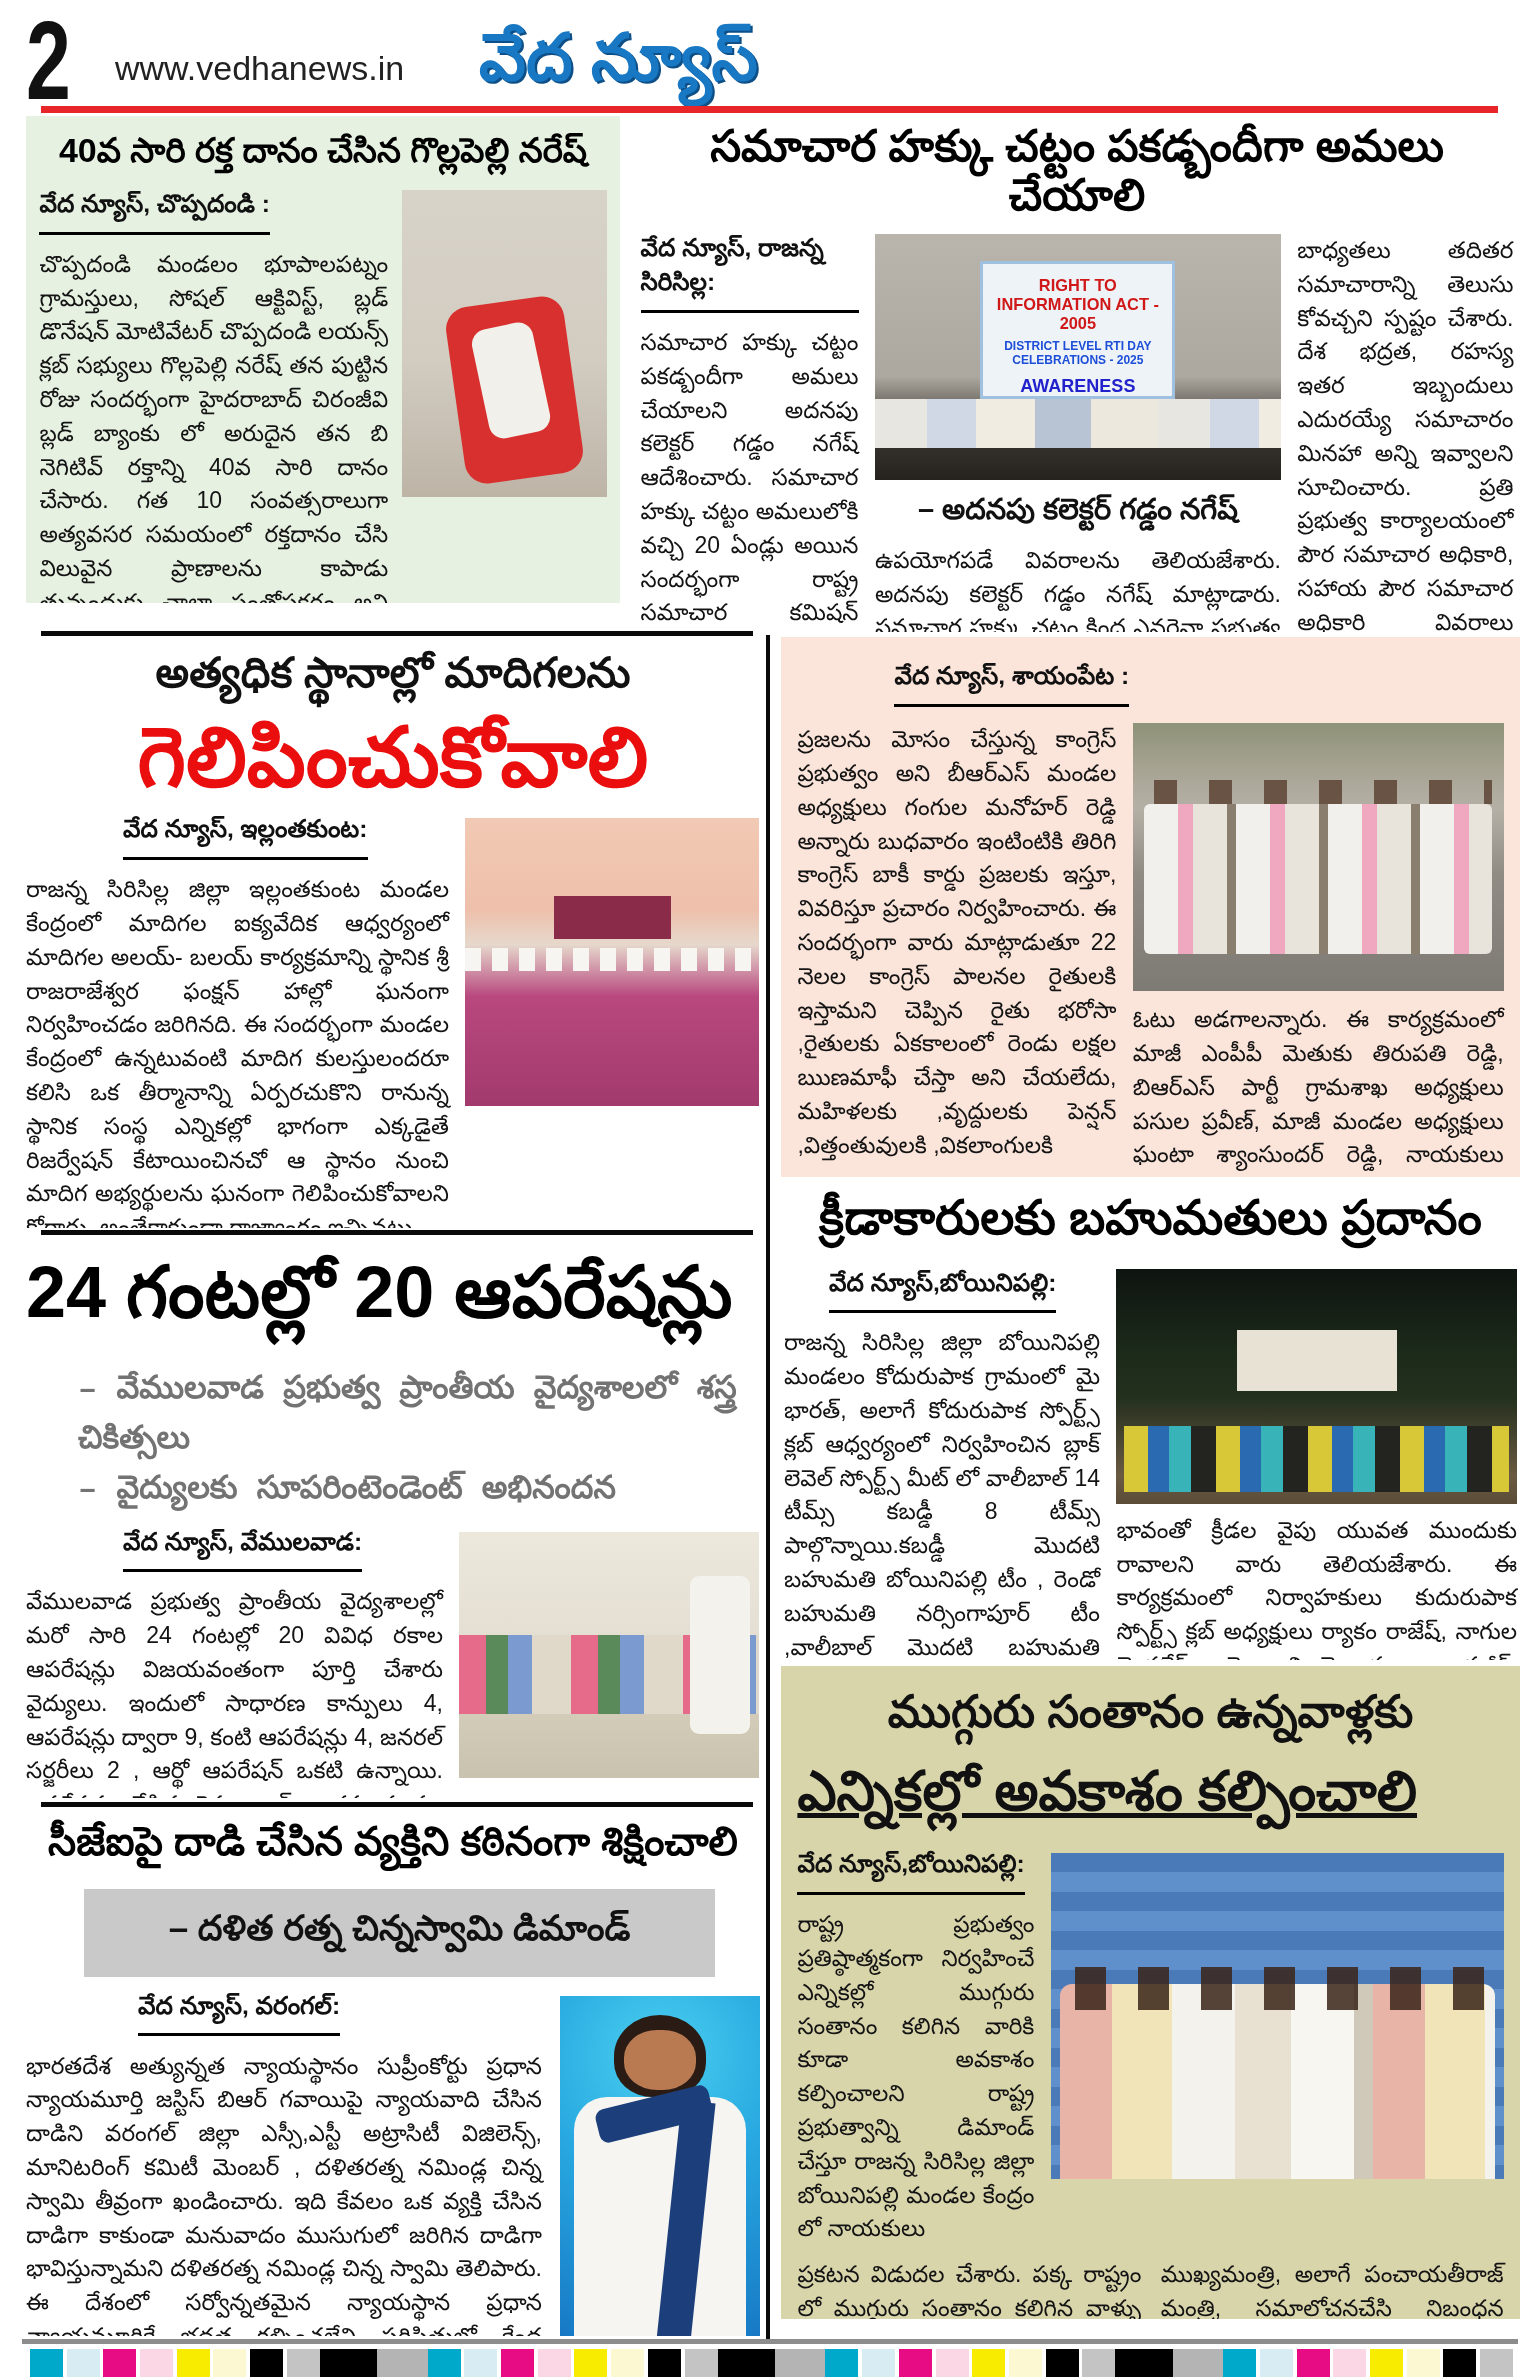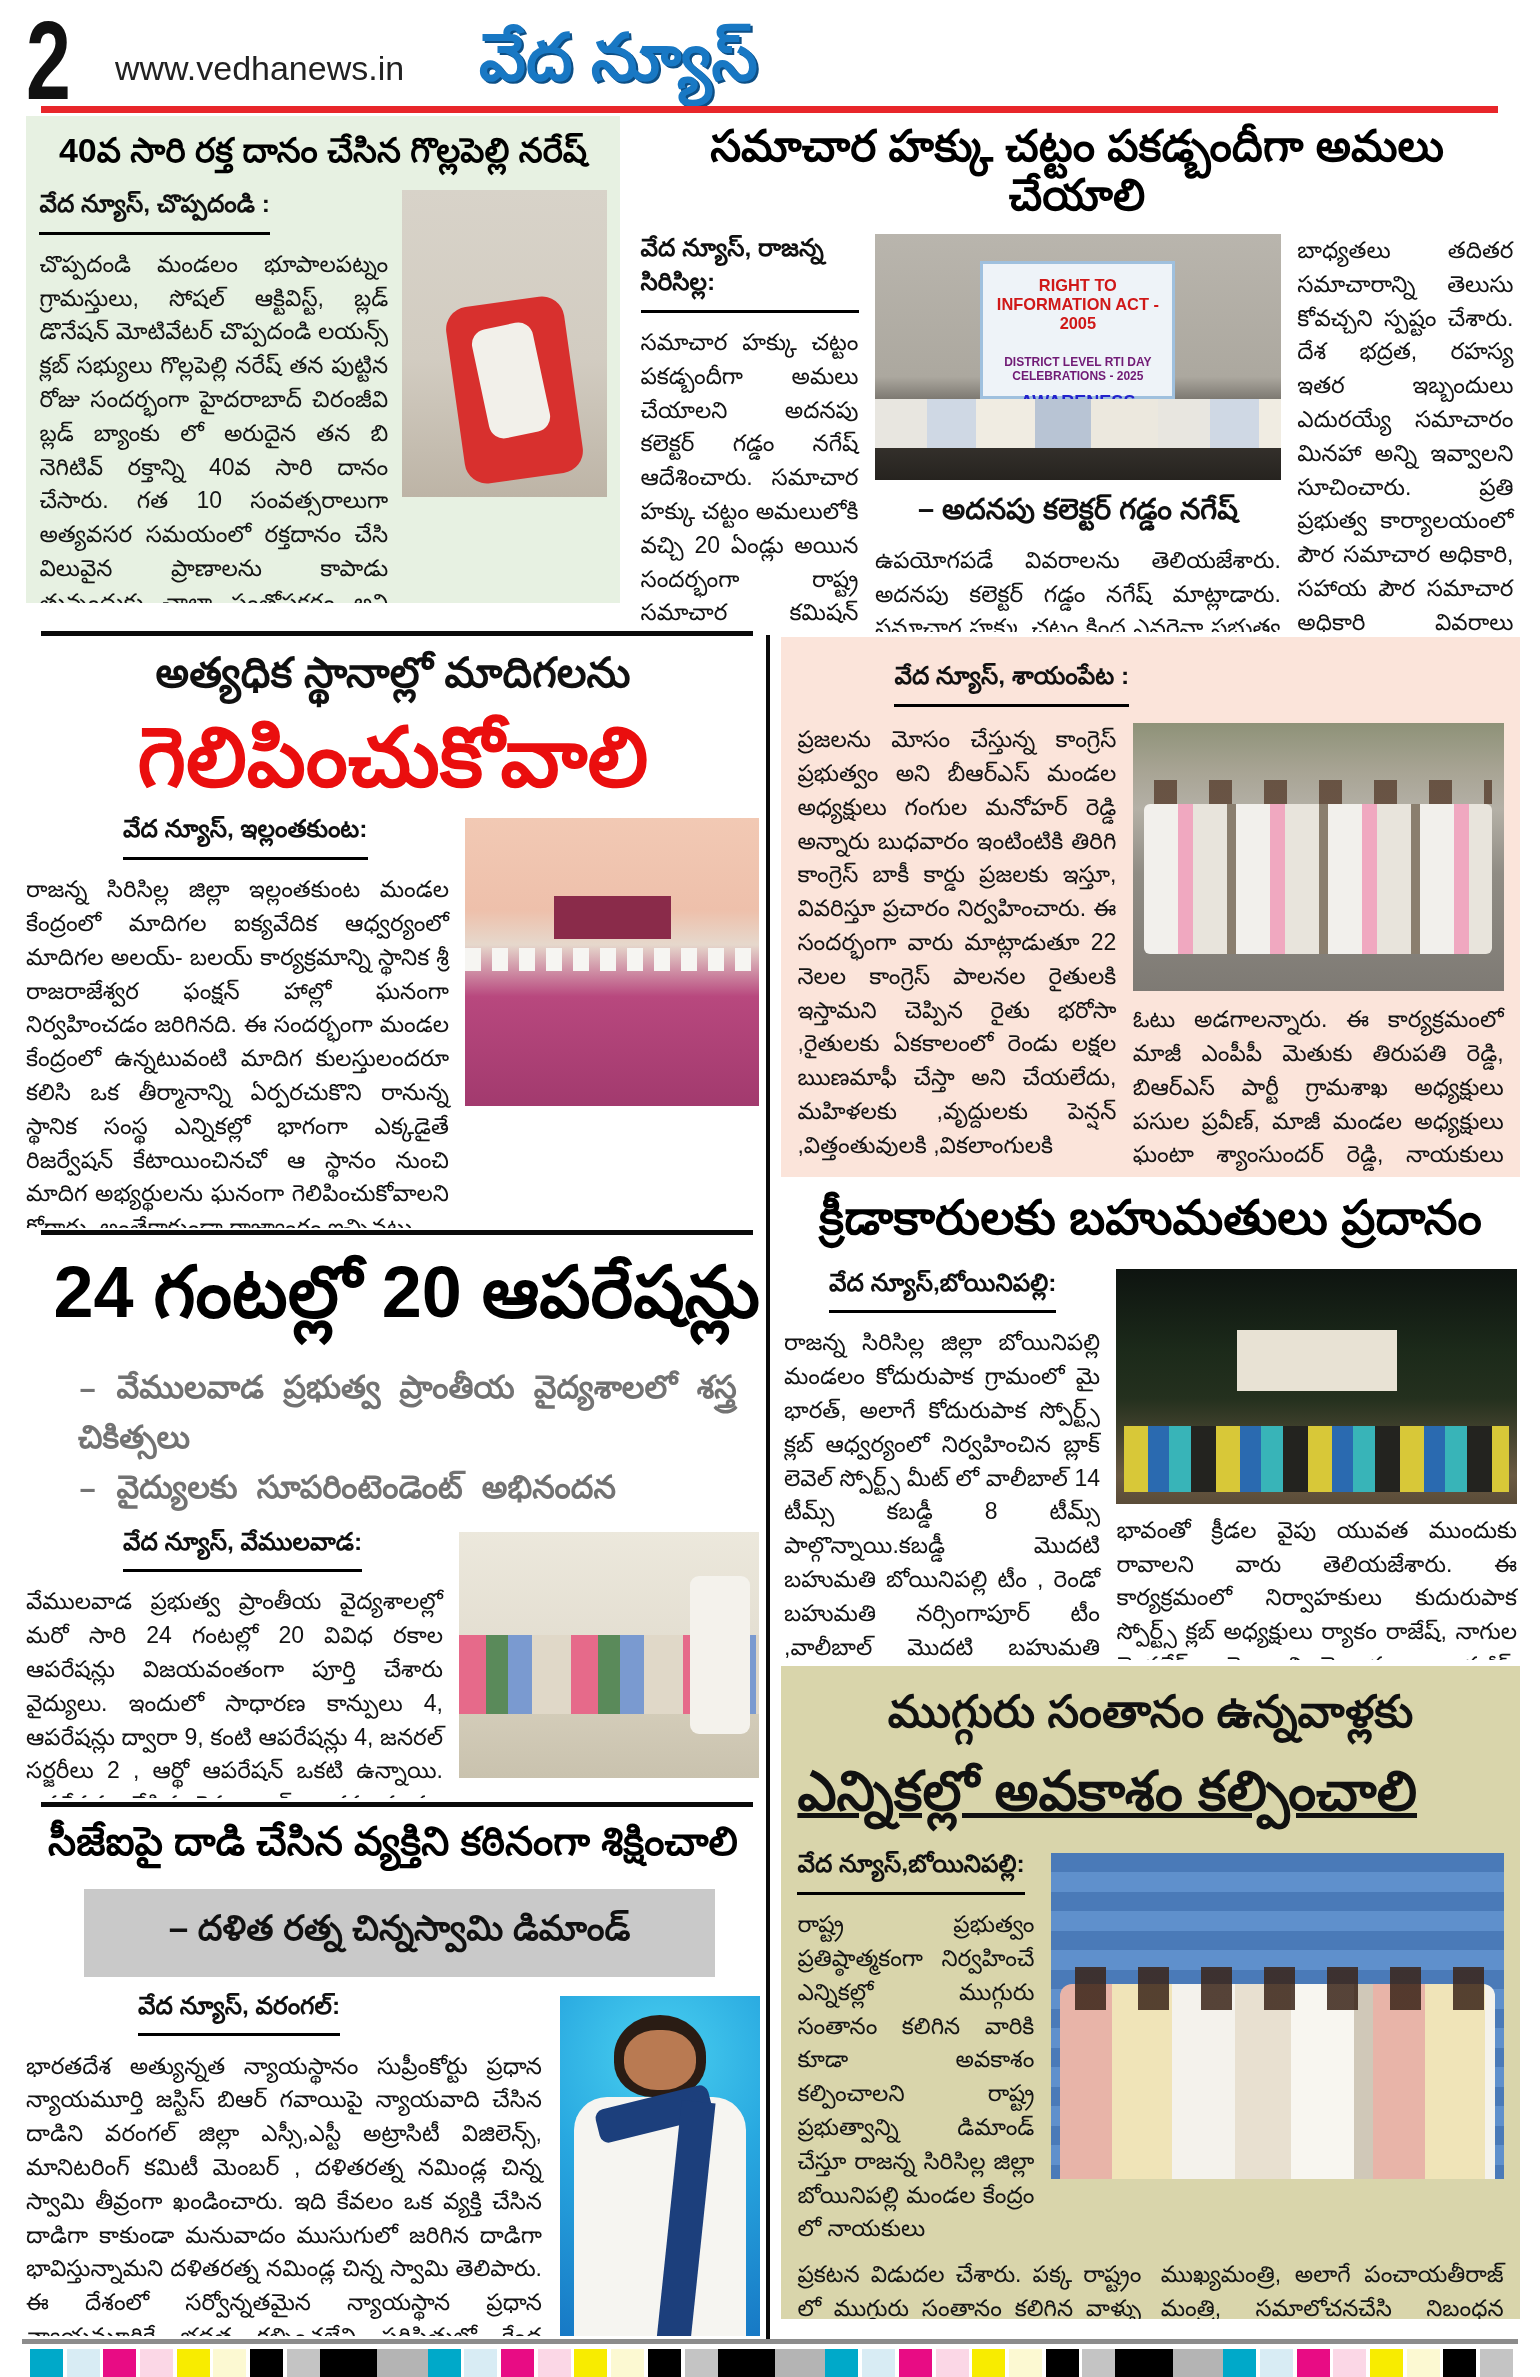--- a/index.html
+++ b/index.html
@@ -45,21 +45,21 @@
   #art2 .c1 { width:218px; }
   #art2 .cmid { width:406px; flex:none; }
   #art2 .caption { font-size:29px; font-weight:bold; text-align:center; margin:13.4px 0 10.4px 0; }
   #art2 .c3 { flex:1; }
   .photo2 { width:406px; height:246px; background:linear-gradient(180deg,#b9b5ad 0%,#aca89f 58%,#3a3631 80%,#26231f 100%); }
   .photo2::after { content:""; position:absolute; bottom:13%; left:0; width:100%; height:20%;
       background:repeating-linear-gradient(90deg,#e8e6e0 0 52px,#cfd8e4 52px 101px,#f0ece2 101px 160px,#b8c4d4 160px 216px,#ece8de 216px 283px); }
   .rti-banner { position:absolute; left:26%; top:11%; width:48%; height:56%;
       background:#eef3f8; border:3px solid #9fc0de; text-align:center; box-sizing:border-box; padding-top:12px; }
   .rti-banner .l1 { color:#d01818; font-weight:bold; font-size:16.4px; }
-  .rti-banner .l2 { color:#701a75; font-weight:bold; font-size:12px; margin-top:22px; }
+  .rti-banner .l2 { color:#1d4ed8; font-weight:bold; font-size:12px; margin-top:6px; }
   .rti-banner .l3 { color:#2222cc; font-weight:bold; font-size:18px; margin-top:9px; }
 
   
   .hrule { position:absolute; height:4.5px; background:#0a0a0a; }
   #hdiv1 { left:41px;  top:631px;  width:712px; }
   #hdiv2 { left:41px;  top:1230px; width:712px; }
   #hdiv3 { left:41px;  top:1802px; width:712px; }
   #vdiv  { position:absolute; left:766px; top:635px; width:3.7px; height:1704px; background:#0a0a0a; }
   .bottom-rule { position:absolute; left:22.4px; top:2339px; width:1496px; height:5.2px; background:#8c8c8c; }
 
@@ -86,21 +86,21 @@
   #art4 .b3 { margin-top:12px; }
   .photo4 { width:100%; height:268px;
       background:linear-gradient(180deg,#8e9278 0%,#a8a494 18%,#b4b0a6 32%,#908c84 56%,#7e7a74 100%); }
   .photo4::before { content:""; position:absolute; top:30%; left:3%; width:94%; height:56%; border-radius:6px;
       background:repeating-linear-gradient(90deg,#f2f0ec 0 34px,#f0a8c0 34px 49px,#e8e4dc 49px 83px,#8a7e6e 83px 92px); }
   .photo4::after { content:""; position:absolute; top:21%; left:3%; width:94%; height:9%; opacity:.85;
       background:repeating-linear-gradient(90deg,rgba(0,0,0,0) 0 10.4px,#5c4434 10.4px 33px,rgba(0,0,0,0) 33px 55px); }
 
   
   #art5 { left:26px; top:1239px; width:734px; height:559px; }
-  #art5 .title { font-size:72px; text-align:right; margin-top:12px; }
+  #art5 .title { font-size:72px; text-align:left; margin-top:12px; }
   #art5 .bullets { color:#737373; font-size:32px; font-weight:bold; margin:13.4px 0 0 52px; line-height:1.55;font-family:Liberation Mono, monospace; }
   #art5 .row { gap:16.4px; margin-top:13.4px; }
   #art5 .leftcol { width:417px; }
   #art5 .byline { margin-left:97px; }
   .photo5 { width:300px; height:246px; margin-top:4.5px;
       background:linear-gradient(180deg,#ece8dc 0%,#e4dfd2 42%,#d8d1be 60%,#c9c2ae 100%); }
   .photo5::before { content:""; position:absolute; bottom:26%; left:0; width:100%; height:32%;
       background:repeating-linear-gradient(90deg,#e66a8a 0 27px,#5a8a5a 27px 49px,#7a9ad0 49px 73px,#e0d8c8 73px 112px); }
   .photo5::after { content:""; position:absolute; right:3%; top:18%; width:20%; height:64%;
       background:#f4f2ec; border-radius:9px; }

